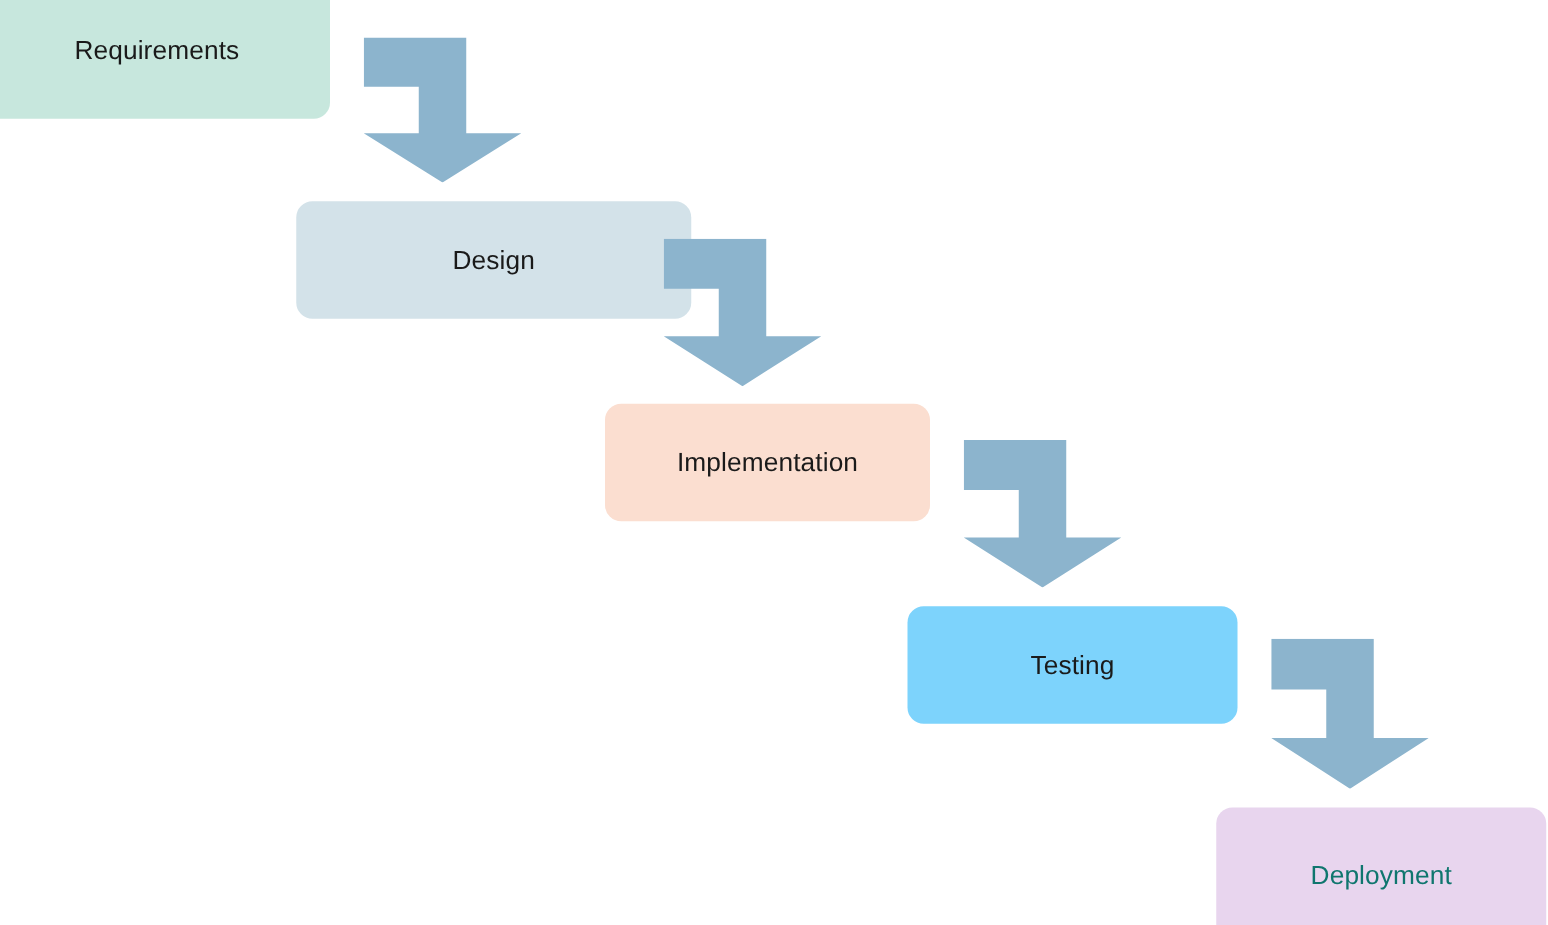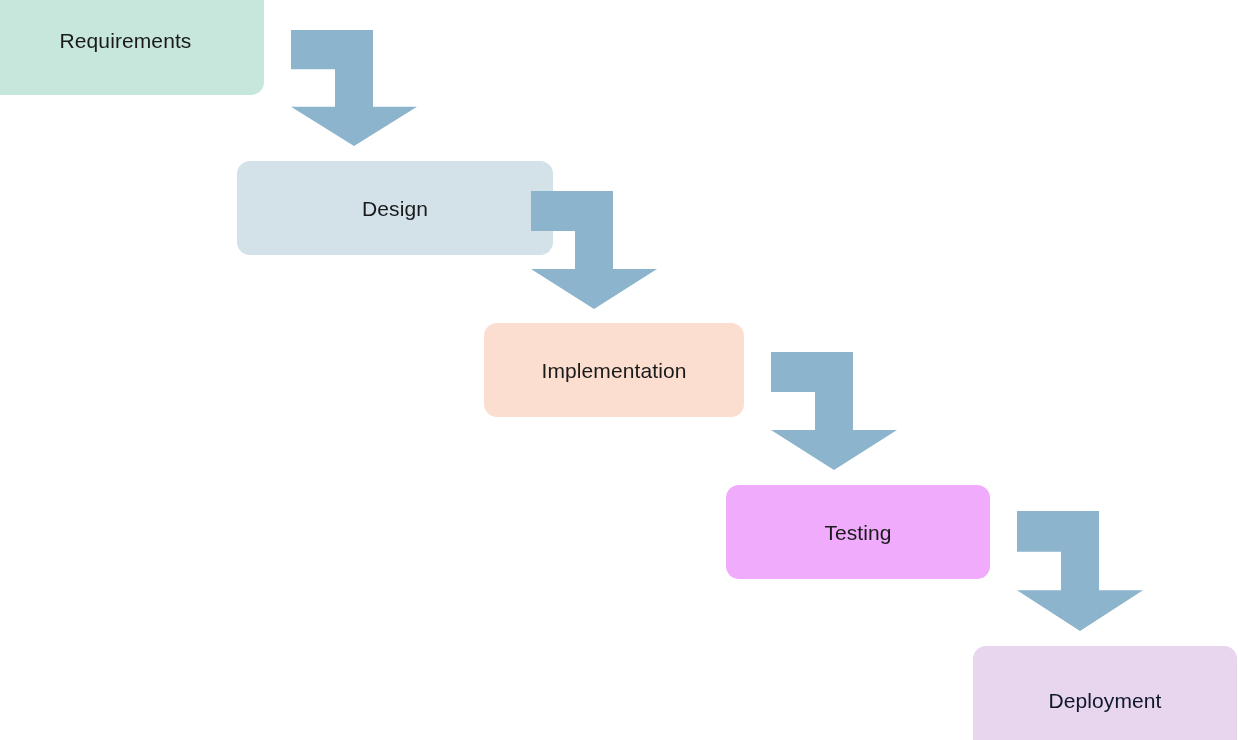--- a/index.html
+++ b/index.html
@@ -49,26 +49,26 @@
   </div>
 
   <div class="phase-box" id="box-1" style="left: 237px; top: 161px; width: 316px; height: 94px; background: rgb(211, 226, 233);">
     <span class="phase-label" style="color: rgb(26, 26, 26);">Design</span>
   </div>
 
   <div class="phase-box" id="box-2" style="left: 484px; top: 323px; width: 260px; height: 94px; background: rgb(251, 222, 208);">
     <span class="phase-label" style="color: rgb(26, 26, 26);">Implementation</span>
   </div>
 
-  <div class="phase-box" id="box-3" style="left: 726px; top: 485px; width: 264px; height: 94px; background: #f0abfc;">
+  <div class="phase-box" id="box-3" style="left: 726px; top: 485px; width: 264px; height: 94px; background: #7dd3fc;">
     <span class="phase-label" style="color: rgb(26, 26, 26);">Testing</span>
   </div>
 
   <div class="phase-box" id="box-4" style="left: 973px; top: 646px; width: 264px; height: 108px; background: rgb(232, 213, 238);">
-    <span class="phase-label" style="color: #0f172a;">Deployment</span>
+    <span class="phase-label" style="color: #0f766e;">Deployment</span>
   </div>
 
   <svg class="elbow-arrow" id="arrow-0" viewBox="0 0 126 118" preserveAspectRatio="none" width="126" height="116" style="left: 291px; top: 30px;">
     <path class="arrow-path" d="M 0 0 L 82 0 L 82 78 L 126 78 L 63 118 L 0 78 L 44 78 L 44 40 L 0 40 Z" fill="#8cb4cd"></path>
   </svg>
 
   <svg class="elbow-arrow" id="arrow-1" viewBox="0 0 126 118" preserveAspectRatio="none" width="126" height="118" style="left: 531px; top: 191px;">
     <path class="arrow-path" d="M 0 0 L 82 0 L 82 78 L 126 78 L 63 118 L 0 78 L 44 78 L 44 40 L 0 40 Z" fill="#8cb4cd"></path>
   </svg>
 

